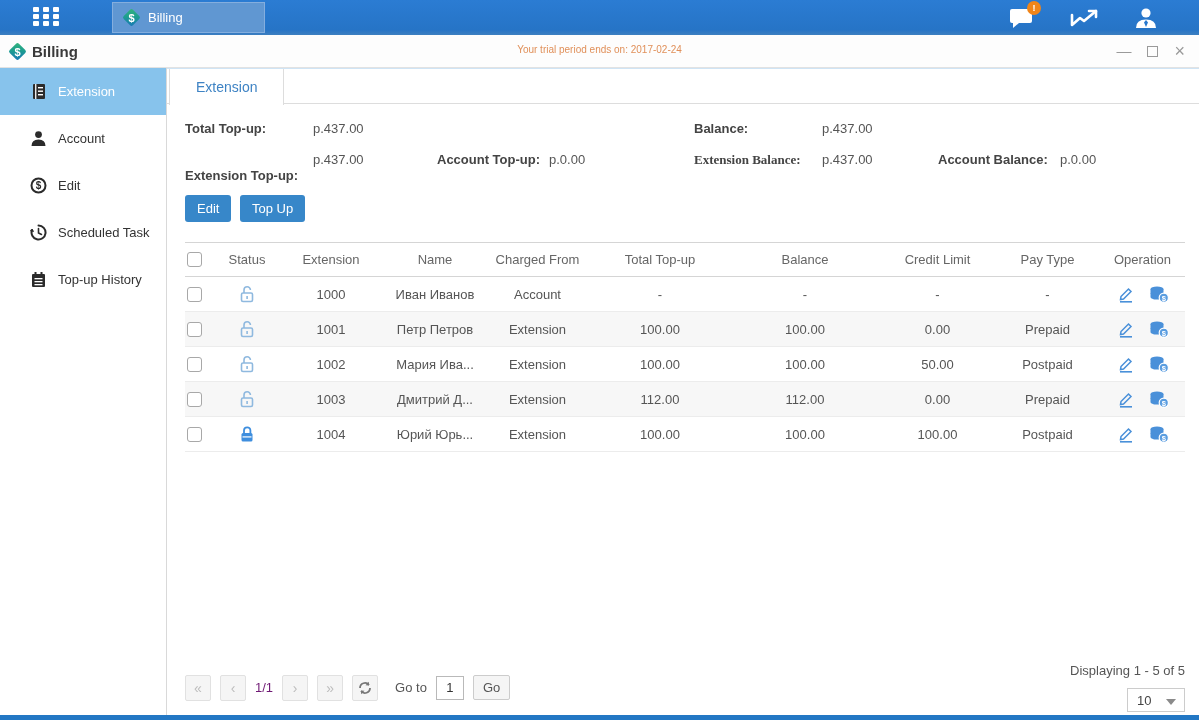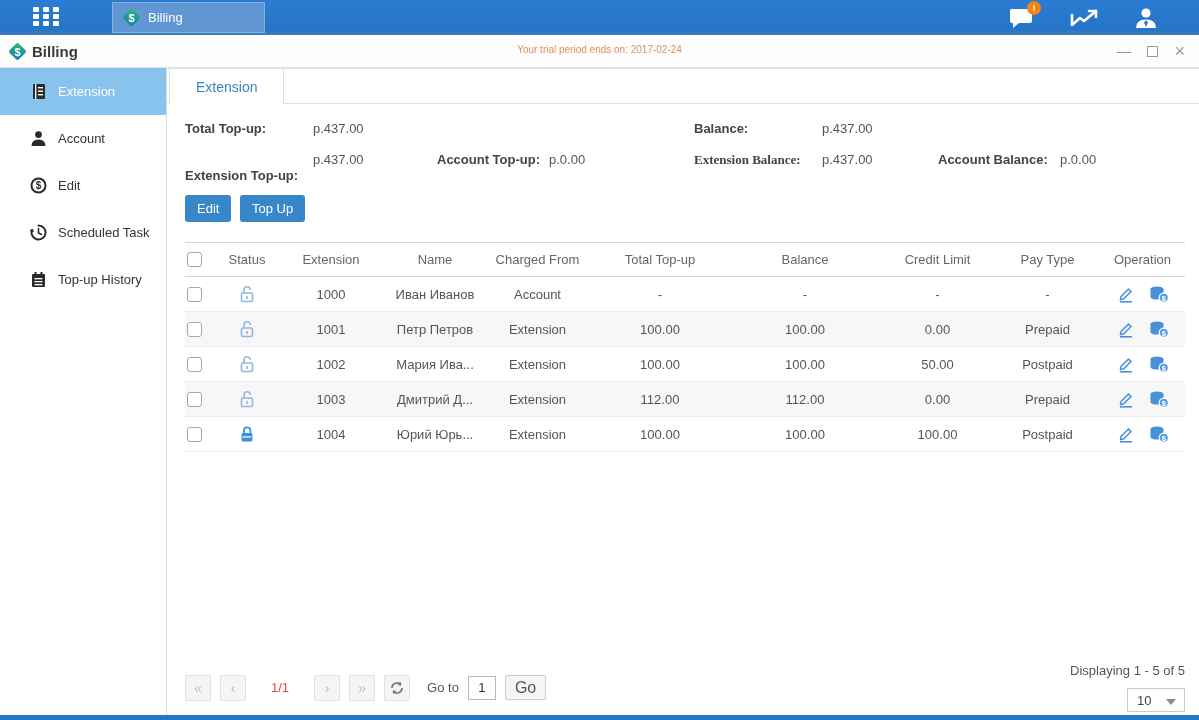--- a/index.html
+++ b/index.html
@@ -77,26 +77,26 @@
   .c-pt  { width:105px; text-align:center; }
   .c-op  { width:85px;  display:flex; justify-content:center; gap:14px; align-items:center;}
   .checkbox { width:15px; height:15px; border:1px solid #a8a8a8; border-radius:3px; background:#fff; cursor:pointer; }
   .op-icon { cursor:pointer; display:inline-flex; }
 
   
   .pagination { position:absolute; left:18px; bottom:14px; width:1000px; height:27px; display:flex;
                 align-items:center; gap:9px; }
   .pg-btn { width:26px; height:26px; background:#f5f5f5; border:1px solid #e1e1e1; border-radius:2px;
             color:#bdbdbd; font-size:14px; display:flex; align-items:center; justify-content:center; cursor:pointer; }
-  .pg-text { color:#ef4444; margin:0 16px; }
+  .pg-text { color:#701a75; margin:0 0; }
   .goto-label { color:#555; margin-left:8px; }
   .goto-input { width:28px; height:24px; border:1px solid #b9b9b9; text-align:center; font-size:13px;
                 font-family:"Liberation Sans",sans-serif; color:#333; }
   .go-btn { height:25px; padding:0 9px; background:#f5f5f5; border:1px solid #ccc; border-radius:2px;
-            color:#555; font-size:16px; font-family:"Liberation Sans",sans-serif; cursor:pointer; }
+            color:#555; font-size:13px; font-family:"Liberation Sans",sans-serif; cursor:pointer; }
   .pg-right { margin-left:auto; display:flex; align-items:flex-end; gap:10px;flex-direction:column; }
   .size-select { width:58px; height:24px; border:1px solid #ccc; background:#fff; position:relative;
                  display:flex; align-items:center; padding-left:9px; color:#444; cursor:pointer; }
   .size-caret { position:absolute; right:8px; top:10px; width:0; height:0;
                 border-left:5px solid transparent; border-right:5px solid transparent; border-top:6px solid #8a8a8a; }
 
   .bottom-strip { position:absolute; left:0; top:715px; width:1199px; height:5px; background:#2277c4; }
 </style>
 </head>
 <body>

